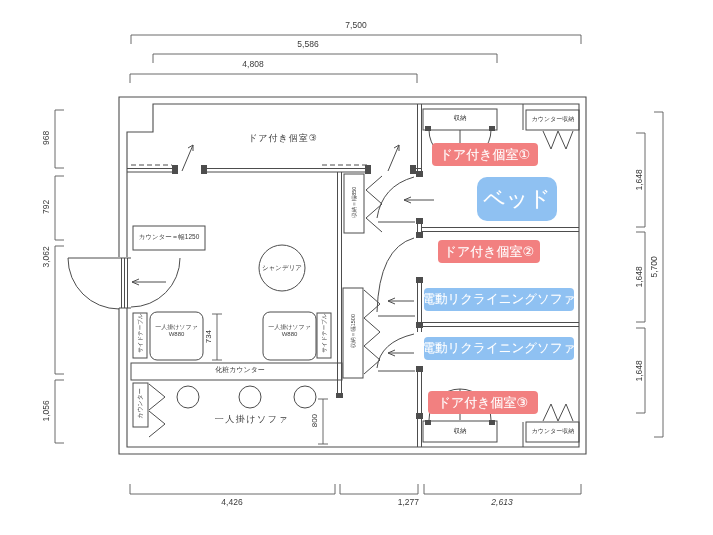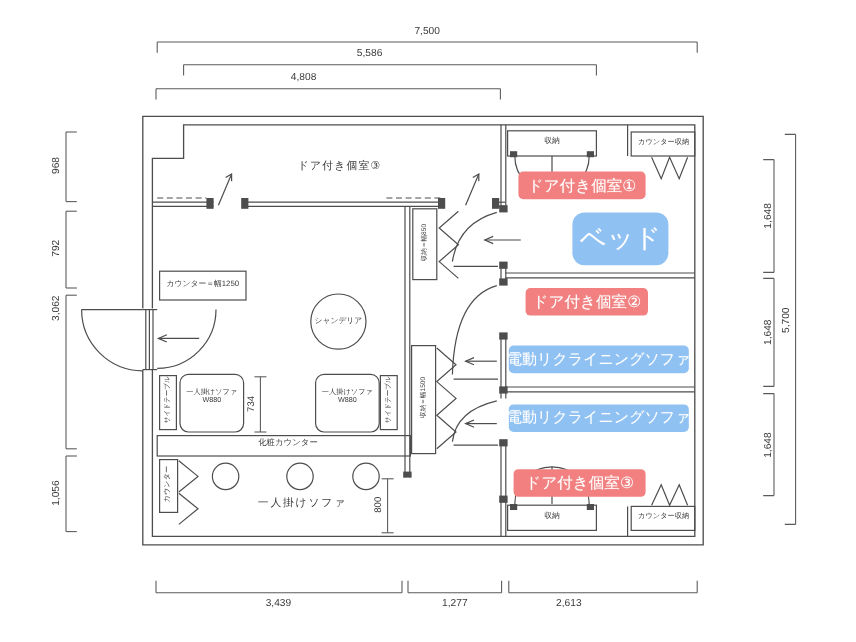--- a/index.html
+++ b/index.html
@@ -222,23 +222,23 @@
         <line x1="636" y1="413" x2="645" y2="413"></line>
       <line x1="663" y1="112" x2="663" y2="437"></line>
         <line x1="654" y1="112" x2="663" y2="112"></line>
         <line x1="654" y1="437" x2="663" y2="437"></line>
     </g>
   </svg>
 
   <div class="lbl" style="left:316px;top:21px;width:80px;font-size:8.5px;">7,500</div>
   <div class="lbl" style="left:268px;top:40px;width:80px;font-size:8.5px;">5,586</div>
   <div class="lbl" style="left:213px;top:60px;width:80px;font-size:8.5px;">4,808</div>
-  <div class="lbl" style="left:192px;top:498px;width:80px;font-size:8.5px;">3,439</div>
-  <div class="lbl" style="left:339px;top:498px;width:80px;font-size:8.5px;">1,277</div>
-  <div class="lbl" style="left:434px;top:498px;width:80px;font-size:8.5px;">2,613</div>
+  <div class="lbl" style="left:192px;top:498px;width:80px;font-size:8.5px;">4,426</div>
+  <div class="lbl" style="left:339px;top:498px;width:80px;font-size:8.5px;text-align:right;">1,277</div>
+  <div class="lbl" style="left:462px;top:498px;width:80px;font-size:8.5px;font-style:italic;">2,613</div>
   <div class="lbl vtext" style="left:27px;top:133px;width:40px;font-size:8.5px;">968</div>
   <div class="lbl vtext" style="left:27px;top:202px;width:40px;font-size:8.5px;">792</div>
   <div class="lbl vtext" style="left:25px;top:252px;width:44px;font-size:8.5px;">3,062</div>
   <div class="lbl vtext" style="left:25px;top:406px;width:44px;font-size:8.5px;">1,056</div>
   <div class="lbl vtext" style="left:618px;top:175px;width:44px;font-size:8.5px;">1,648</div>
   <div class="lbl vtext" style="left:618px;top:272px;width:44px;font-size:8.5px;">1,648</div>
   <div class="lbl vtext" style="left:618px;top:366px;width:44px;font-size:8.5px;">1,648</div>
   <div class="lbl vtext" style="left:633px;top:262px;width:44px;font-size:8.5px;">5,700</div>
   <div class="lbl vtext" style="left:195px;top:332px;width:28px;font-size:8px;">734</div>
   <div class="lbl vtext" style="left:301px;top:416px;width:28px;font-size:8px;">800</div>

